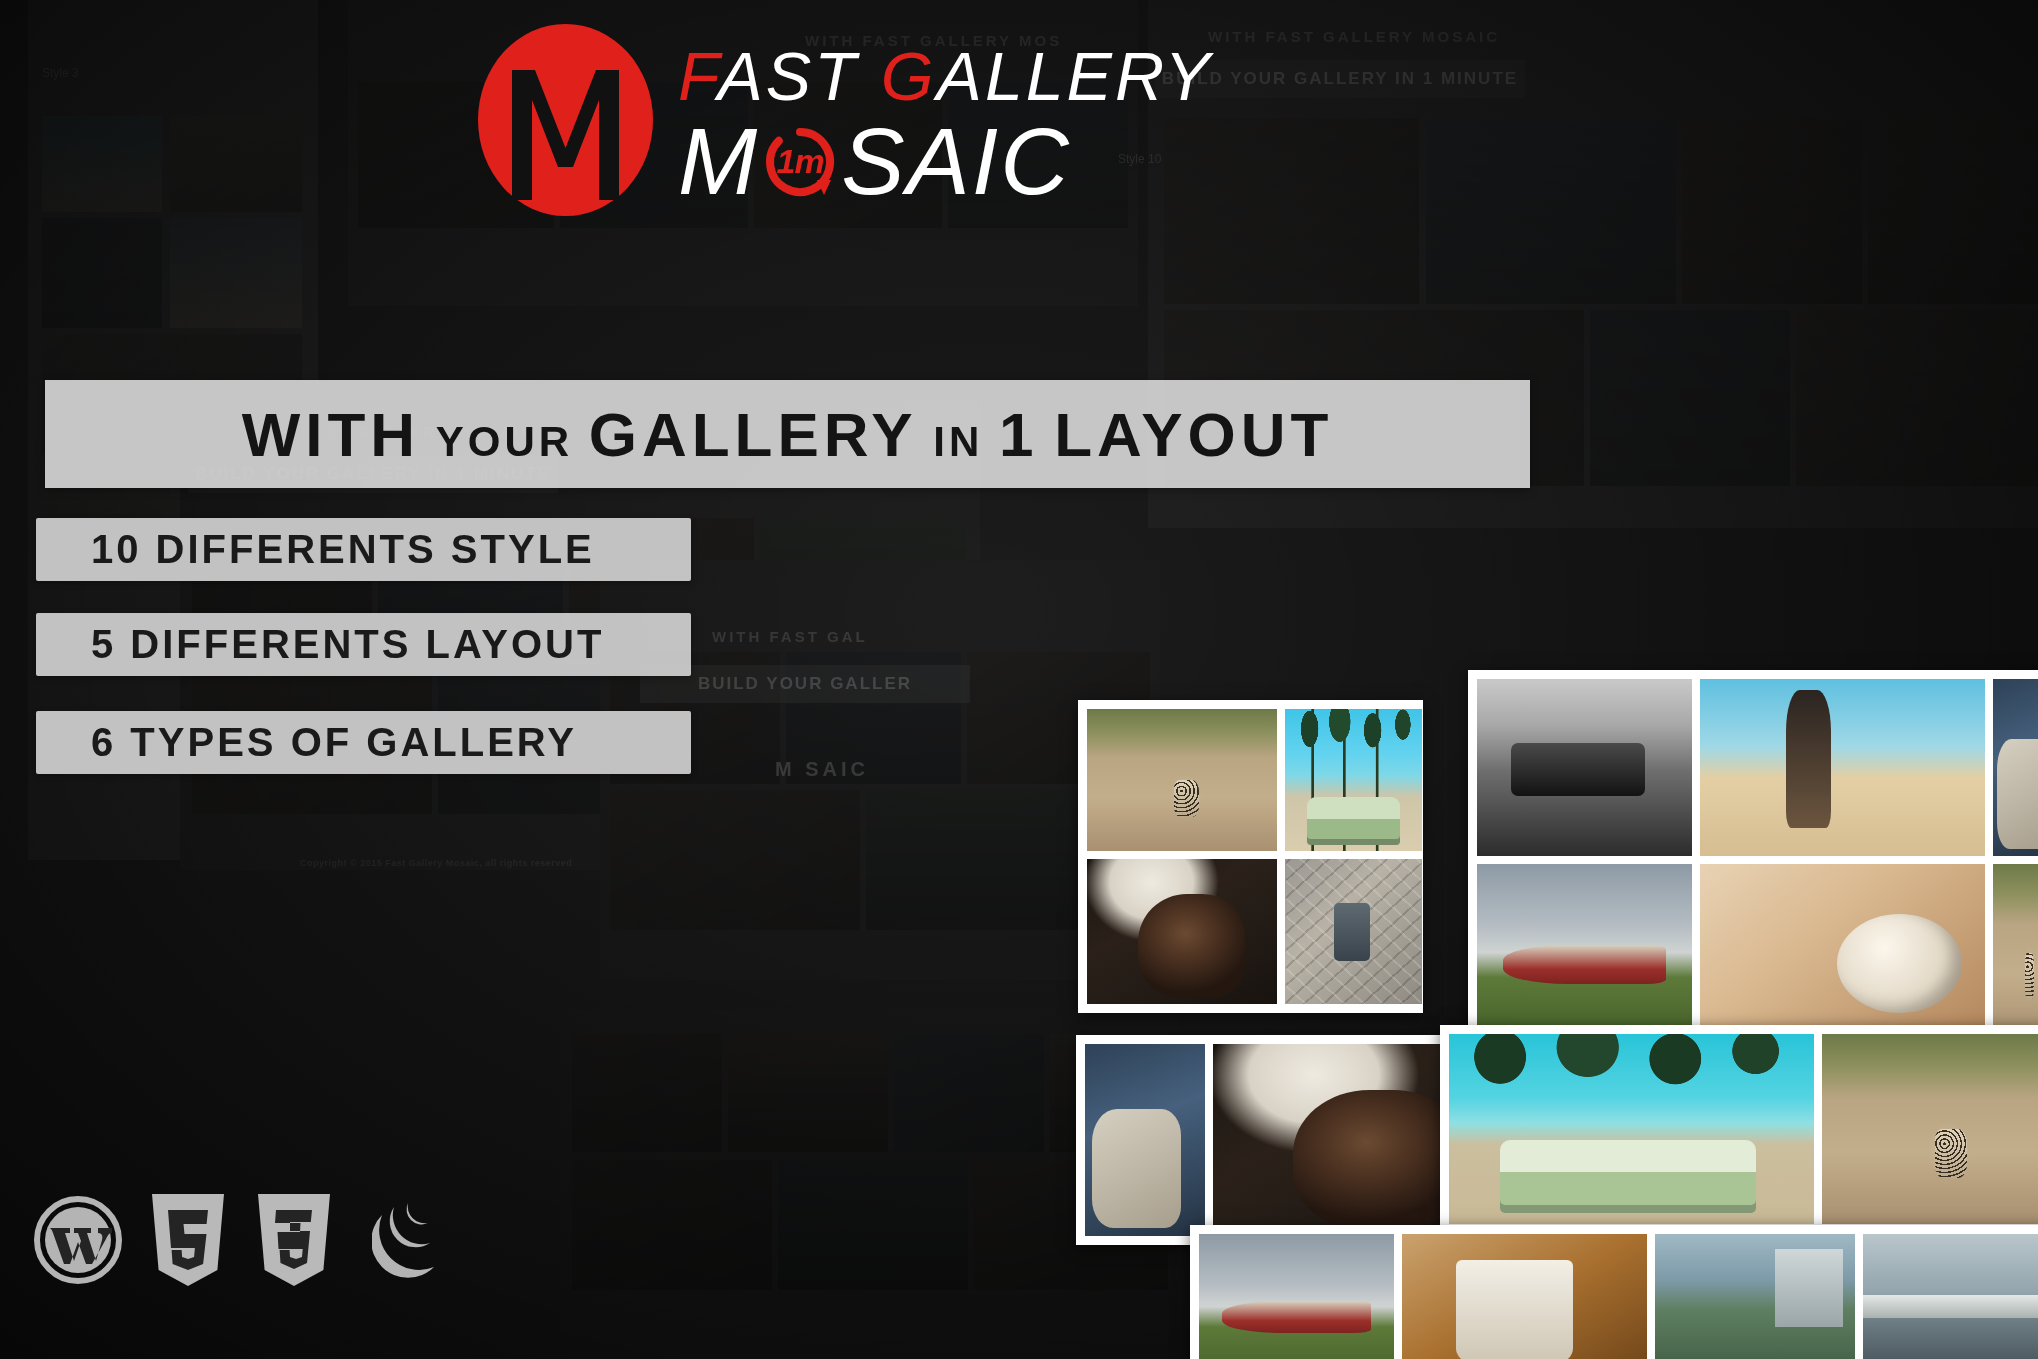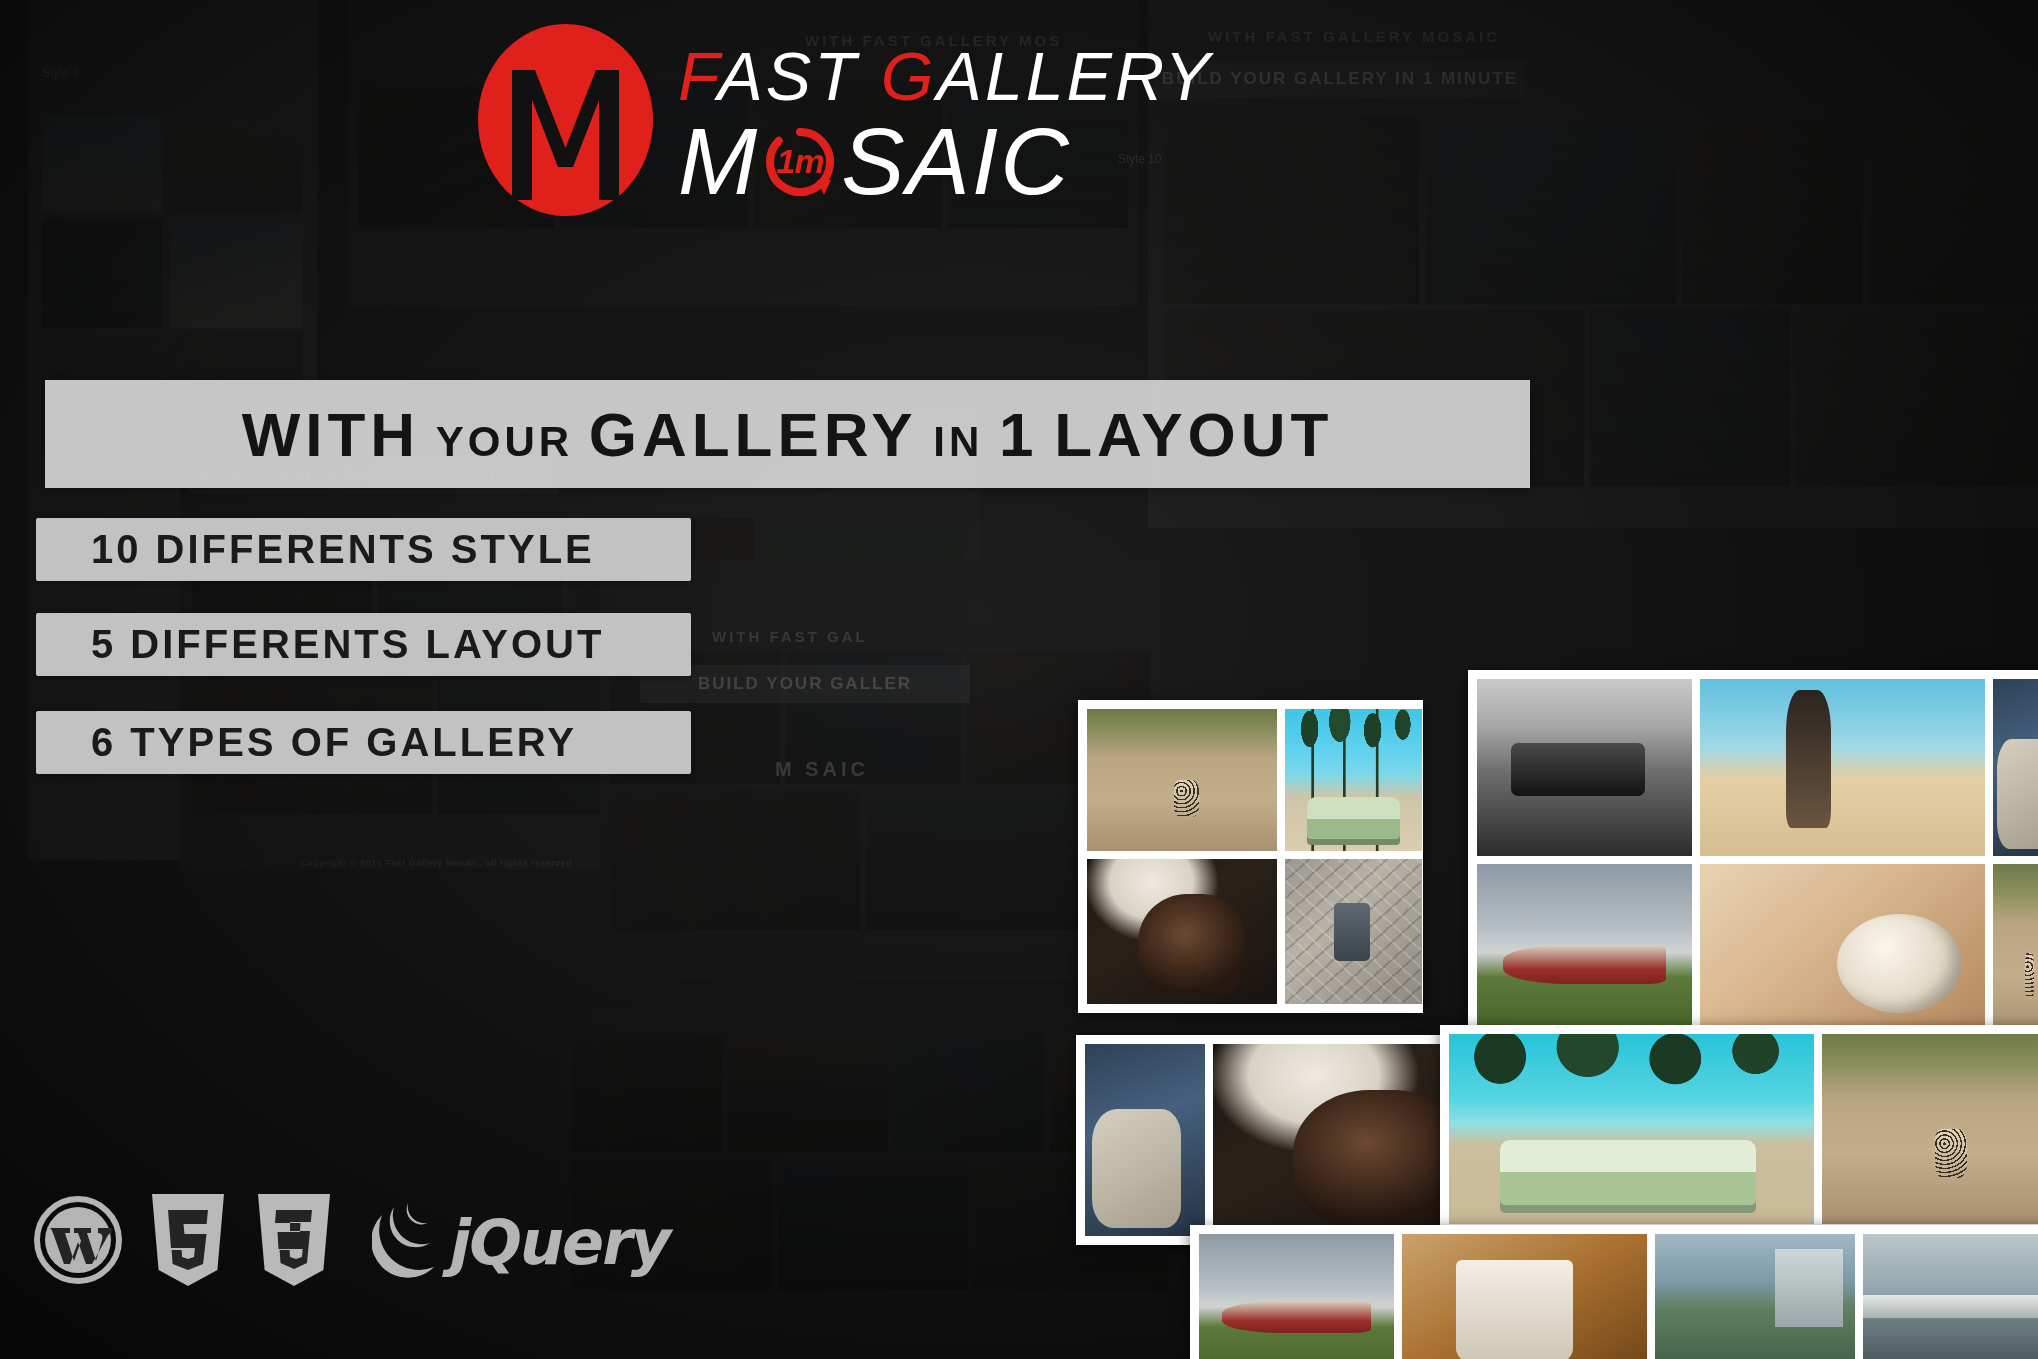--- a/index.html
+++ b/index.html
@@ -472,16 +472,15 @@
       <path d="M24 18 h36 l-1.2 12 H38 v9 h20 l-3 32 L42 77 28.5 71 27.6 58 h10 l.4 7 6 2 6-2 .7-8 H26.5 l-1-17 H48 l.5-9 H23 Z" fill="#242424"></path>
     </svg>
   </span>
 
   <span class="tech-ico" style="display:flex; align-items:center; gap:6px; margin-left:14px;">
     <svg width="72" height="82" viewBox="0 0 72 82" aria-hidden="true">
       <path d="M10 14 a36 36 0 0 0 52 52 a40 40 0 0 1 -52 -52 Z" fill="#b4b4b4"></path>
       <path d="M22 6 a26 26 0 0 0 36 36 a29 29 0 0 1 -36 -36 Z" fill="#b4b4b4"></path>
       <path d="M36 2 a15 15 0 0 0 20 20 a17 17 0 0 1 -20 -20 Z" fill="#b4b4b4"></path>
     </svg>
-    <span style="font-family:'DejaVu Sans', sans-serif; font-style:italic; font-weight:800; font-size:62px; color:#b4b4b4; letter-spacing:-2px;">jQuery</span>
   </span>
 
 </div>
 
 </body></html>

